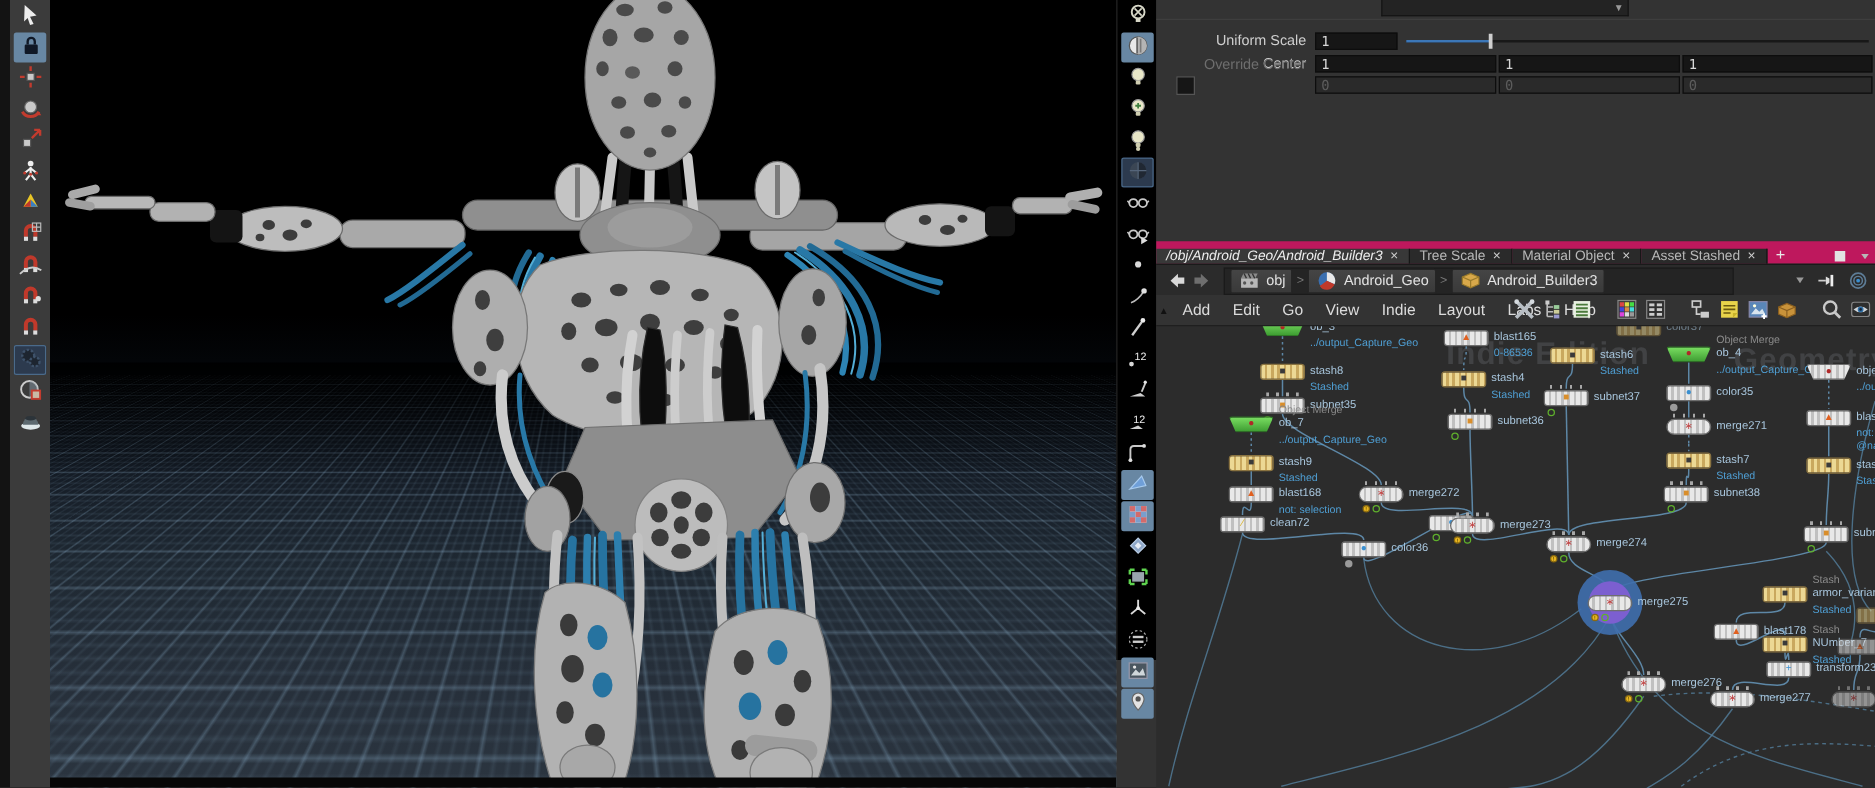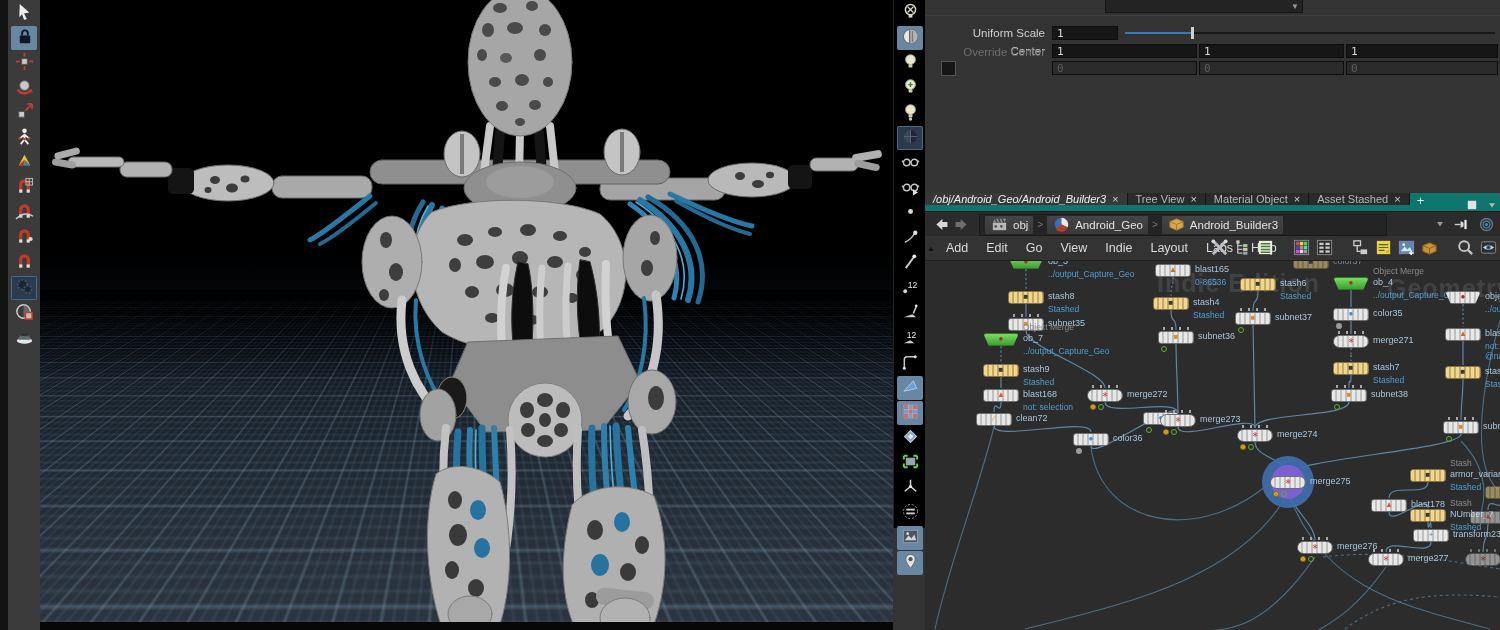--- a/index.html
+++ b/index.html
@@ -36,21 +36,21 @@
   .plabel{position:absolute;left:0;width:120px;text-align:right;font-size:11.5px;color:#cfcfcf;}
   .plabel.dis{color:#6e6e6e;}
   .pfield{position:absolute;height:14px;background:#161616;border:1px solid #0d0d0d;color:#d8d8d8;
           font-size:11px;line-height:14px;padding-left:4px;font-family:"DejaVu Sans Mono",monospace;box-sizing:border-box;}
   .pfield.dis{background:#2a2a2a;color:#5c5c5c;}
   #uscale-slider{position:absolute;left:200px;top:32px;width:370px;height:2px;background:#181818;}
   #uscale-fill{position:absolute;left:0;top:0;width:68px;height:2px;background:#3c77b8;}
   #uscale-handle{position:absolute;left:66px;top:-5px;width:3px;height:12px;background:#cfcfcf;}
   #oc-checkbox{position:absolute;left:16px;top:61px;width:13px;height:13px;background:#161616;border:1px solid #555;}
   
-  #tabbar{position:absolute;left:0;top:193px;width:575px;height:18px;background:#0f766e;display:flex;align-items:flex-start;}
+  #tabbar{position:absolute;left:0;top:193px;width:575px;height:18px;background:#be185d;display:flex;align-items:flex-end;}
   .tab{display:flex;align-items:center;gap:6px;padding:0 8px;background:#2a2a2a;border-right:1px solid #161616;color:#b8b8b8;font-size:11px;}
   .tab.active{background:#383838;color:#efefef;font-style:italic;}
   .tab .close{color:#cfcfcf;font-size:11px;line-height:10px;}
   .tab-plus{display:flex;align-items:center;padding:0 7px;color:#e8e8e8;font-size:13px;}
   #tabbar-right{position:absolute;right:2px;top:195px;display:flex;gap:4px;align-items:center;}
   
   #breadcrumb{position:absolute;left:0;top:211px;width:575px;height:25px;background:#2b2b2b;border-top:1px solid #1a1a1a;display:flex;align-items:center;}
   .nav-arrow{margin-left:6px;}
   .crumb-path{display:flex;align-items:center;height:20px;background:#242424;border:1px solid #1a1a1a;margin-left:8px;padding:0 4px;width:398px;}
   .crumb{display:flex;align-items:center;gap:4px;height:18px;padding:0 5px;background:linear-gradient(#454545,#393939);border:1px solid #252525;border-radius:2px;color:#e2e2e2;font-size:11.5px;}
@@ -561,21 +561,21 @@
       <div class="pfield dis" style="left:274px;top:61px;width:145px;">0</div>
       <div class="pfield dis" style="left:421px;top:61px;width:152px;">0</div>
     </div>
 
     <div id="tabbar">
         <div class="tab active">
           <span>/obj/Android_Geo/Android_Builder3</span>
           <span class="close">×</span>
         </div>
         <div class="tab">
-          <span>Tree View</span>
+          <span>Tree Scale</span>
           <span class="close">×</span>
         </div>
         <div class="tab">
           <span>Material Object</span>
           <span class="close">×</span>
         </div>
         <div class="tab">
           <span>Asset Stashed</span>
           <span class="close">×</span>
         </div>

